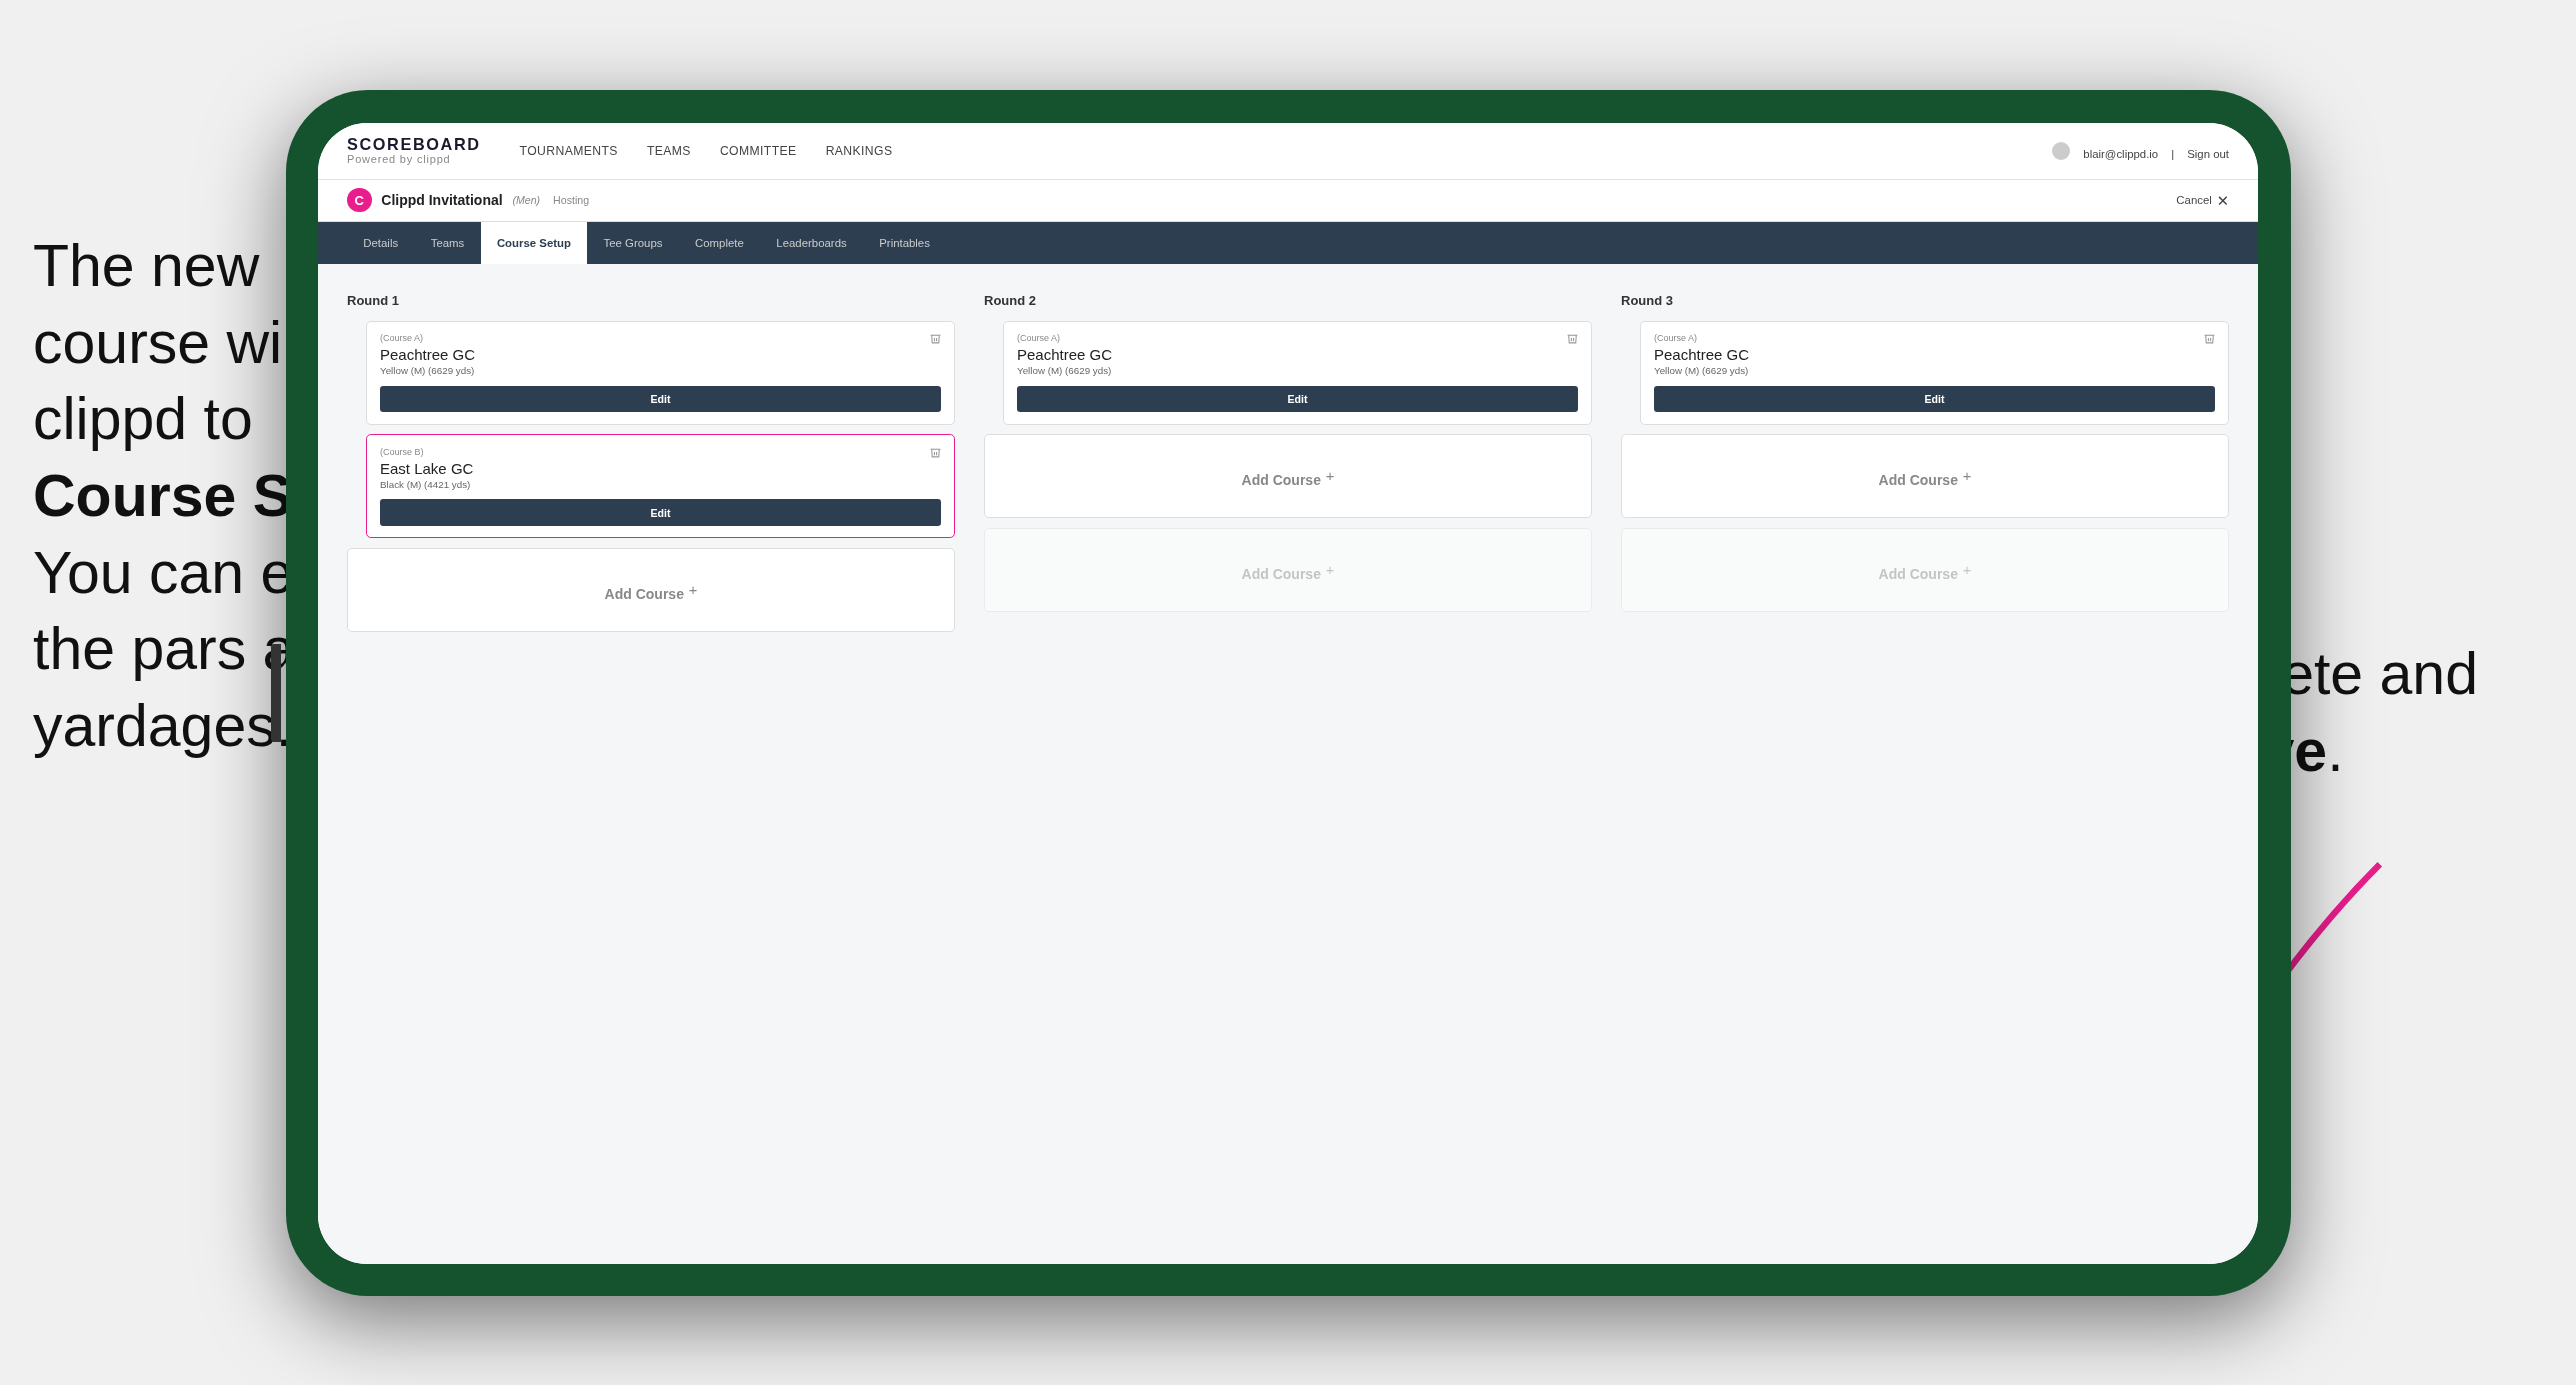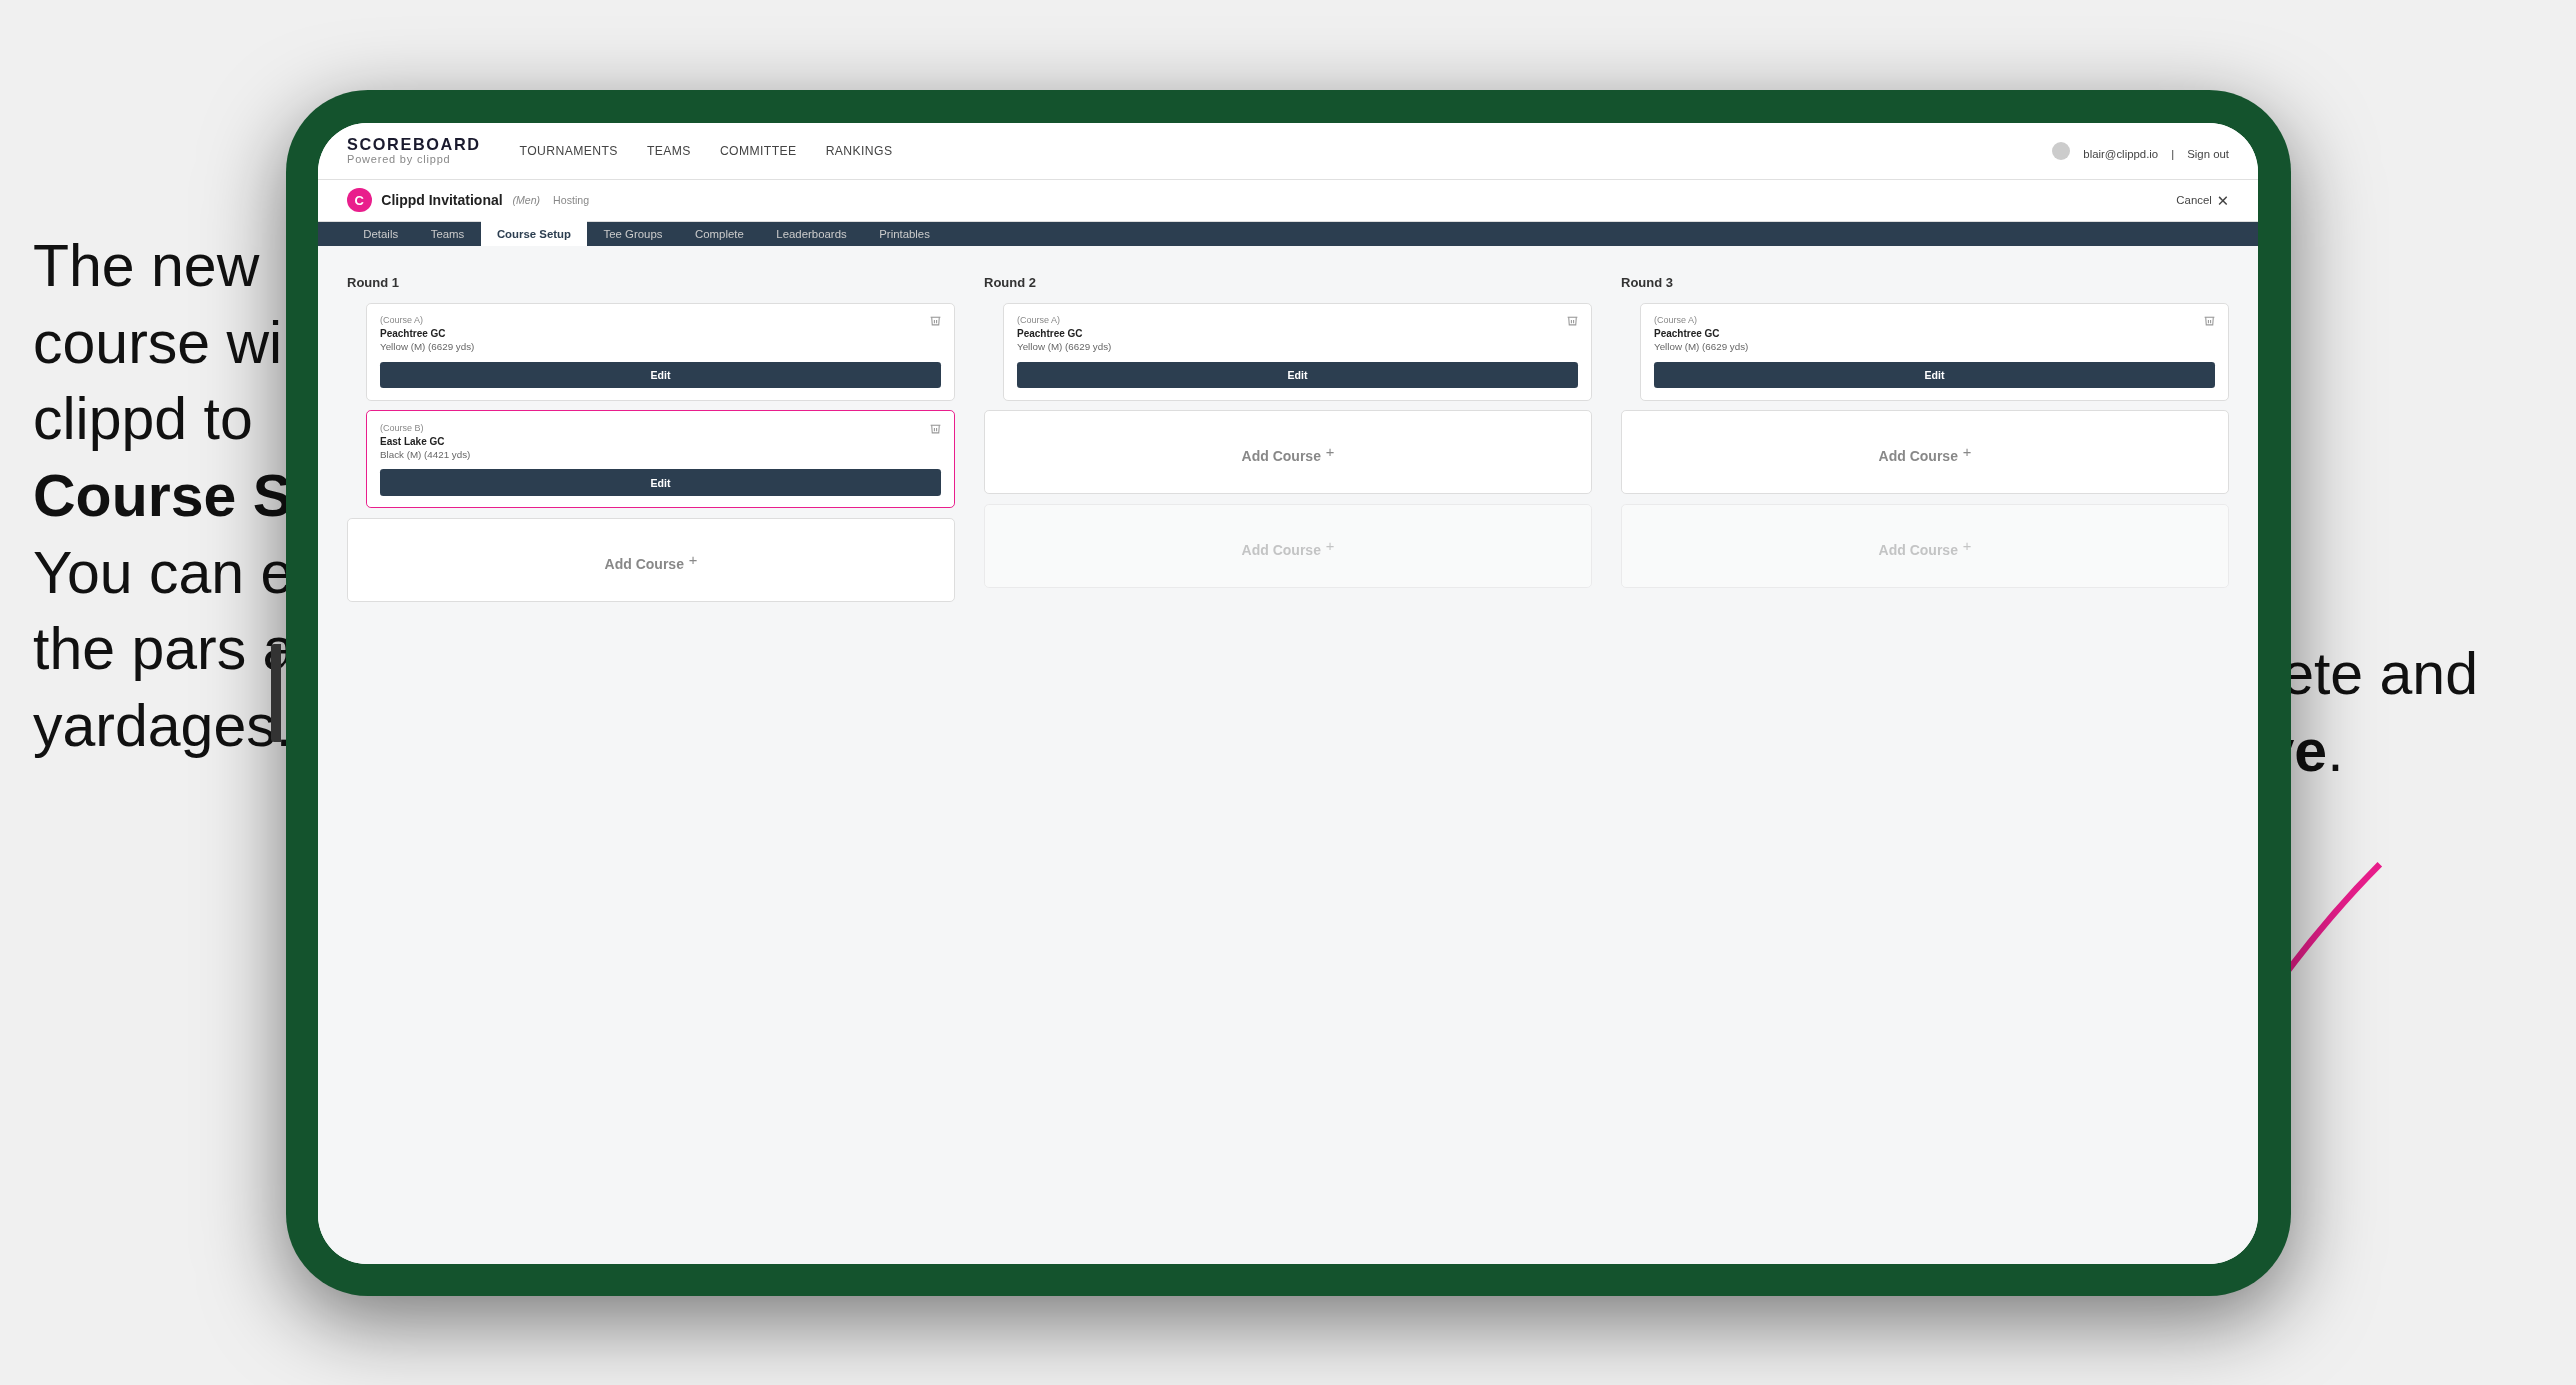--- a/index.html
+++ b/index.html
@@ -181,21 +181,21 @@
       align-items: center;
       gap: 4.9px;
     }
 
     
     .tab-bar {
       background: #2c3e50;
       display: flex;
       align-items: center;
       padding: 0 29px;
-      height: 24px;
+      height: 42px;
       flex-shrink: 0;
     }
     .tab {
       font-size: 11.4px;
       color: #ccc;
       padding: 0 16.3px;
       height: 42px;
       display: flex;
       align-items: center;
       cursor: pointer;
@@ -239,22 +239,22 @@
       margin-bottom: 9.8px;
       position: relative;
       margin-left: 19px;
     }
     .course-tag {
       font-size: 9px;
       color: #888;
       margin-bottom: 3.3px;
     }
     .course-name {
-      font-size: 10px;
-      font-weight: 700;
+      font-size: 15px;
+      font-weight: 400;
       color: #222;
       margin-bottom: 1.6px;
     }
     .course-detail {
       font-size: 9.8px;
       color: #666;
     }
     .card-icon {
       position: absolute;
       top: 8.2px;

